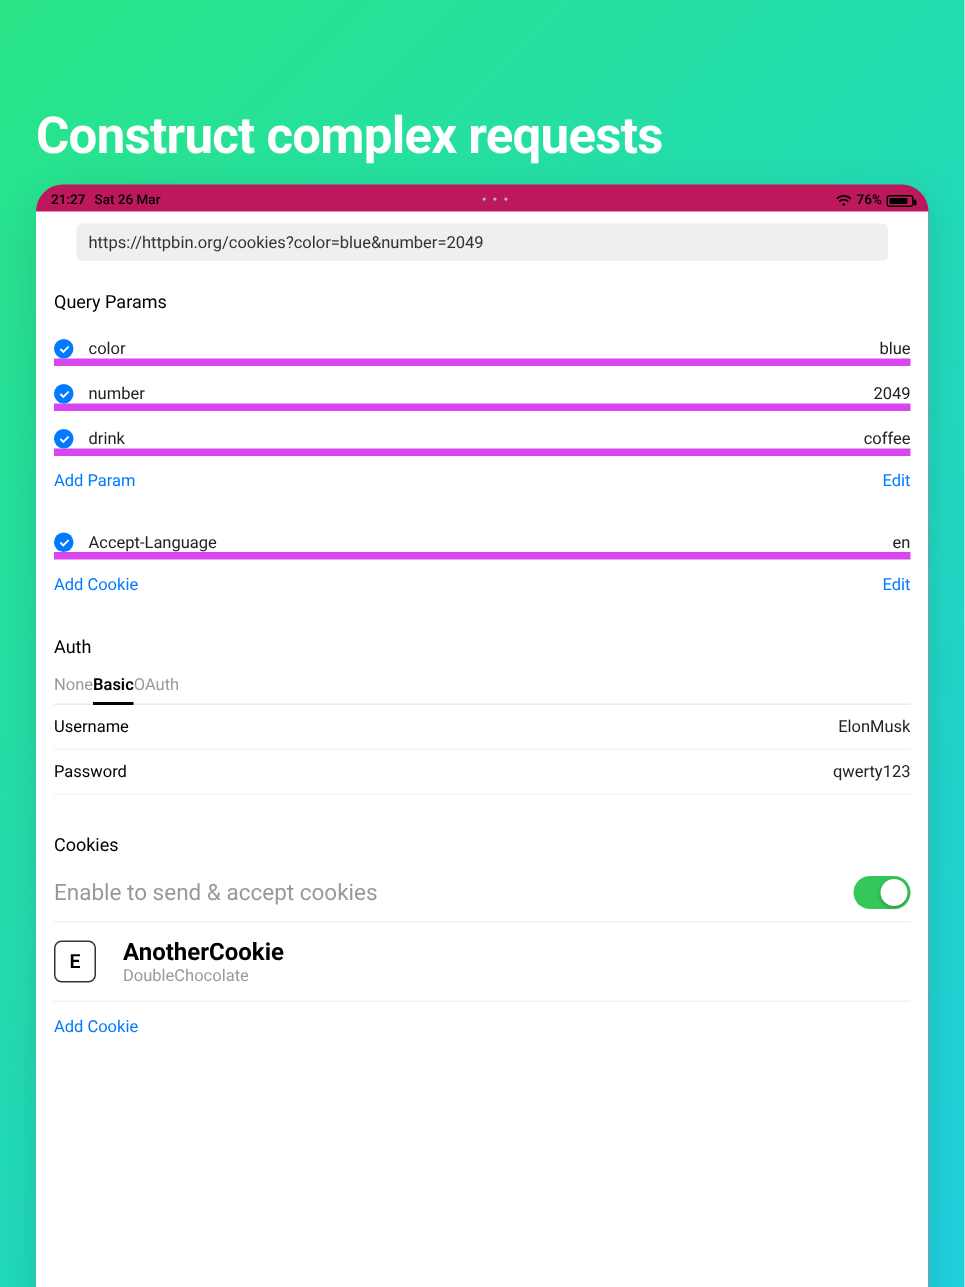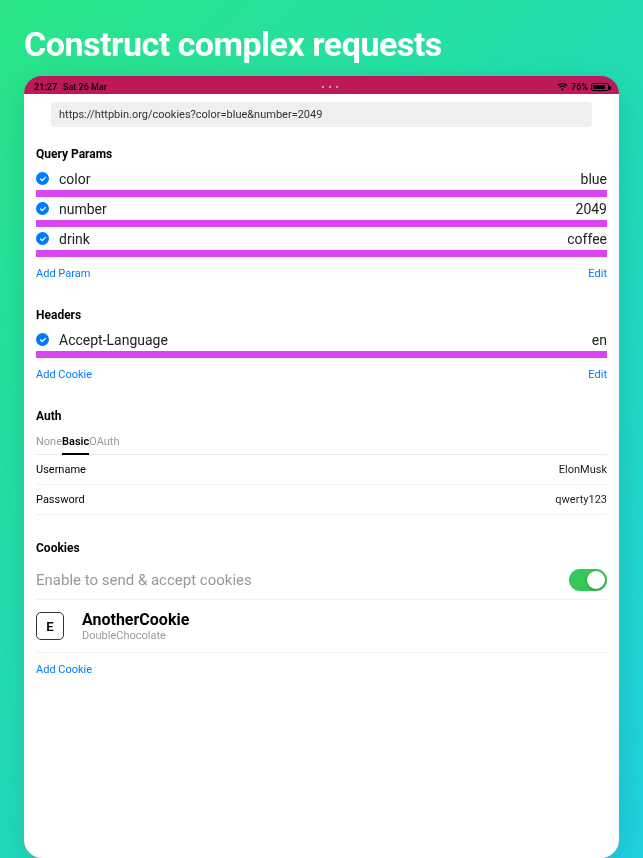--- a/index.html
+++ b/index.html
@@ -4,21 +4,21 @@
   <style>
     * { margin:0; padding:0; box-sizing:border-box; -webkit-font-smoothing:antialiased; }
     body {
       width:643px; height:858px;
       background:linear-gradient(135deg,#29e586 0%,#22dbb6 50%,#1fd1e0 100%);
       font-family:-apple-system,BlinkMacSystemFont,"Segoe UI",Roboto,sans-serif;
       overflow:hidden;
     }
     .hero {
       color:#fff; font-weight:700; font-size:34px;
-      padding:24px 24px 12px; letter-spacing:-0.5px;
+      padding:24px 24px 12px; letter-spacing:-0.5px;margin-top:47px;
     }
     .device {
       background:#be185d; border-radius:18px; margin:0 24px;
       box-shadow:0 8px 30px rgba(0,0,0,.12);
       height:782px; display:flex; flex-direction:column;
       overflow:hidden;
     }
     
     .statusbar {
       height:18px; padding:4px 10px 0; font-size:9px; font-weight:600;
@@ -34,22 +34,22 @@
     .wifi{width:11px;height:8px}
     
     .navbar{height:32px;display:flex;align-items:center;justify-content:space-between;padding:0 12px;border-bottom:1px solid #ececec;background:#f8f8f8}
     .done{color:#007aff;font-size:13px}
     .play svg{width:18px;height:18px}
     
     .content{flex:1;overflow-y:auto;background:#fff}
     .urlwrap{padding:8px 27px}
     .url{background:#efefef;border-radius:4px;padding:6px 8px;font-size:11px;color:#333;white-space:nowrap;overflow:hidden;text-overflow:ellipsis}
     .section{padding:0 12px}
-    .sec-title{font-size:12px;font-weight:700;color:#000;padding:12px 0 6px}
-    .row{display:flex;align-items:center;height:30px;border-bottom:7px solid #d946ef;font-size:14px}
+    .sec-title{font-size:12px;font-weight:400;color:#000;padding:12px 0 6px}
+    .row{display:flex;align-items:flex-end;height:30px;border-bottom:5px solid #d946ef;font-size:11px}
     .row:last-of-type{border-bottom:1px solid #eaeaea}
     .check{width:13px;height:13px;border-radius:50%;background:#007aff;margin-right:10px;display:flex;align-items:center;justify-content:center;flex-shrink:0}
     .check svg{width:8px;height:8px}
     .k{color:#222}
     .v{margin-left:auto;color:#222}
     .actions{display:flex;justify-content:space-between;padding:10px 0 16px;font-size:11px}
     .link{color:#007aff}
     
     .tabs{display:flex;gap:0;font-size:11px;color:#9a9a9a;padding:6px 0;border-bottom:1px solid #eaeaea}
     .tabs .active{color:#000;font-weight:600;position:relative}
@@ -128,21 +128,20 @@
         <span class="k">drink</span>
         <span class="v">coffee</span>
       </div>
       <div class="actions">
         <span class="link">Add Param</span>
         <span class="link">Edit</span>
       </div>
     </div>
 
     <div class="section">
-      <div class="sec-title">Headers</div>
       <div class="row">
         <span class="check">
             <svg viewBox="0 0 10 10">
               <path d="M2 5l2 2 4-4" stroke="#fff" stroke-width="1.6" fill="none" stroke-linecap="round"></path>
             </svg>
           </span>
         <span class="k">Accept-Language</span>
         <span class="v">en</span>
       </div>
       <div class="actions">

